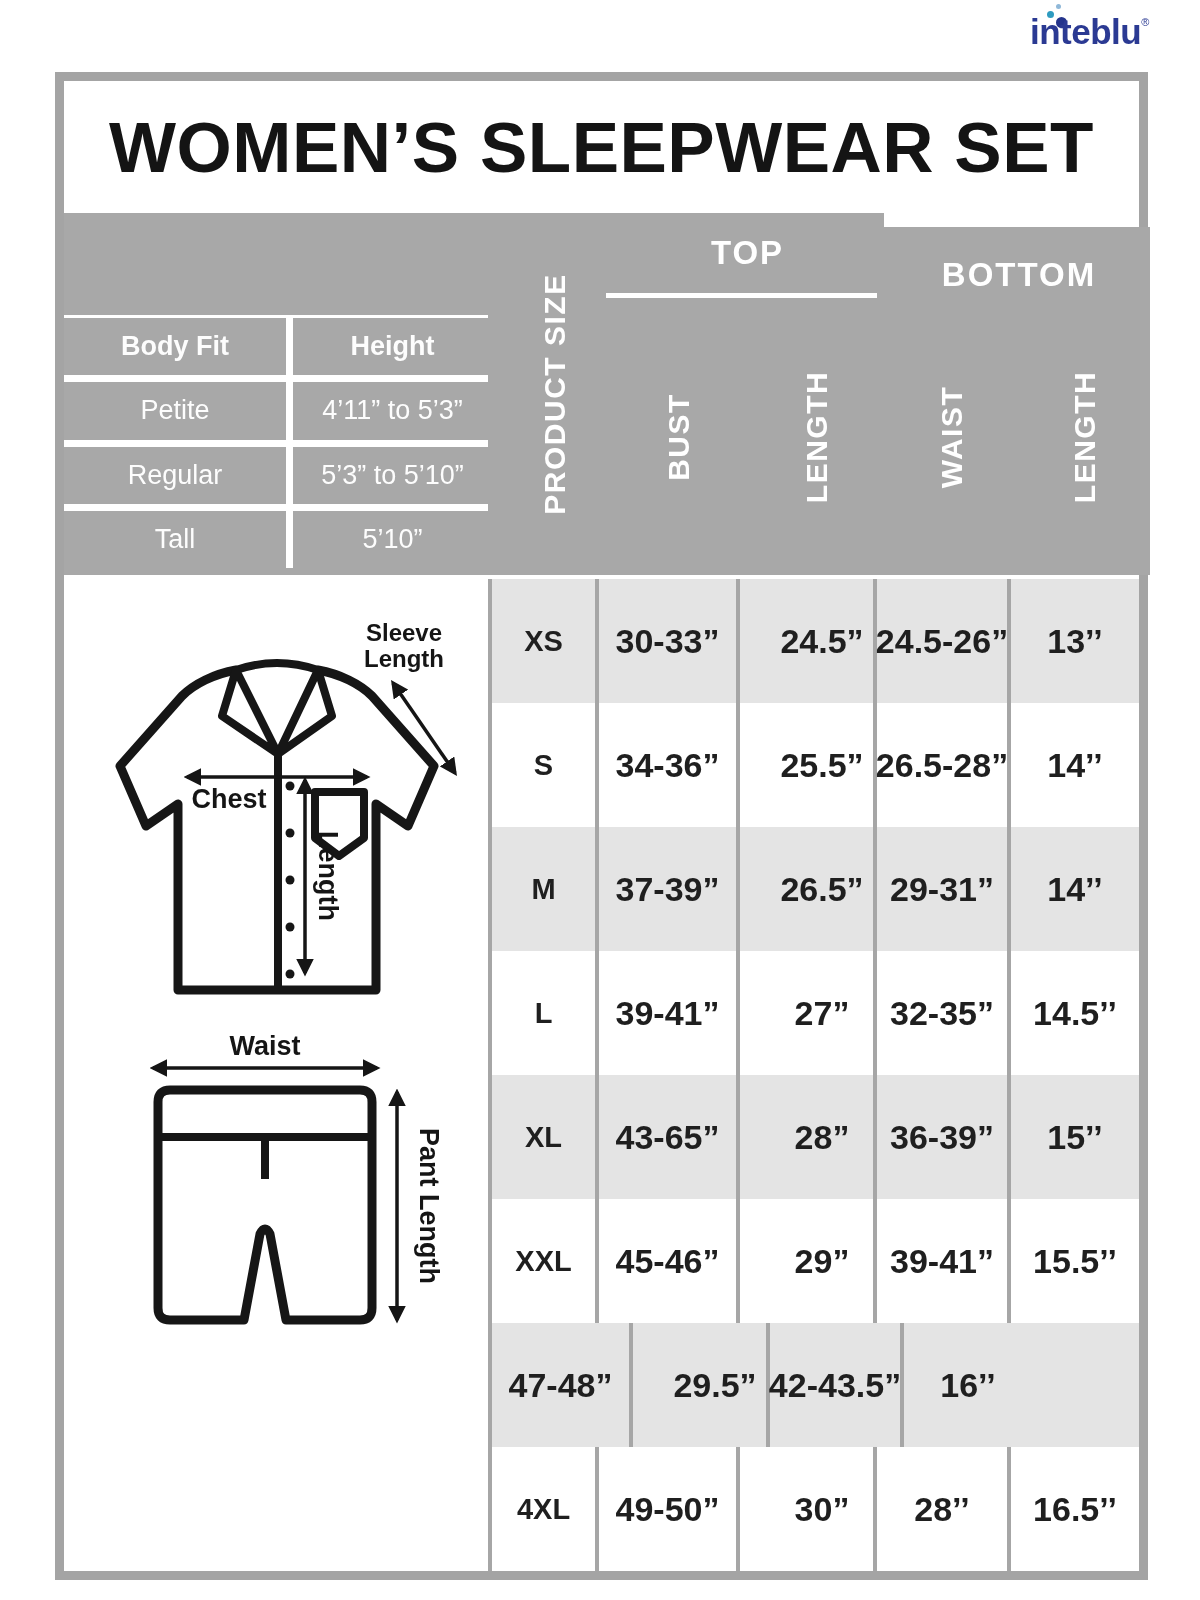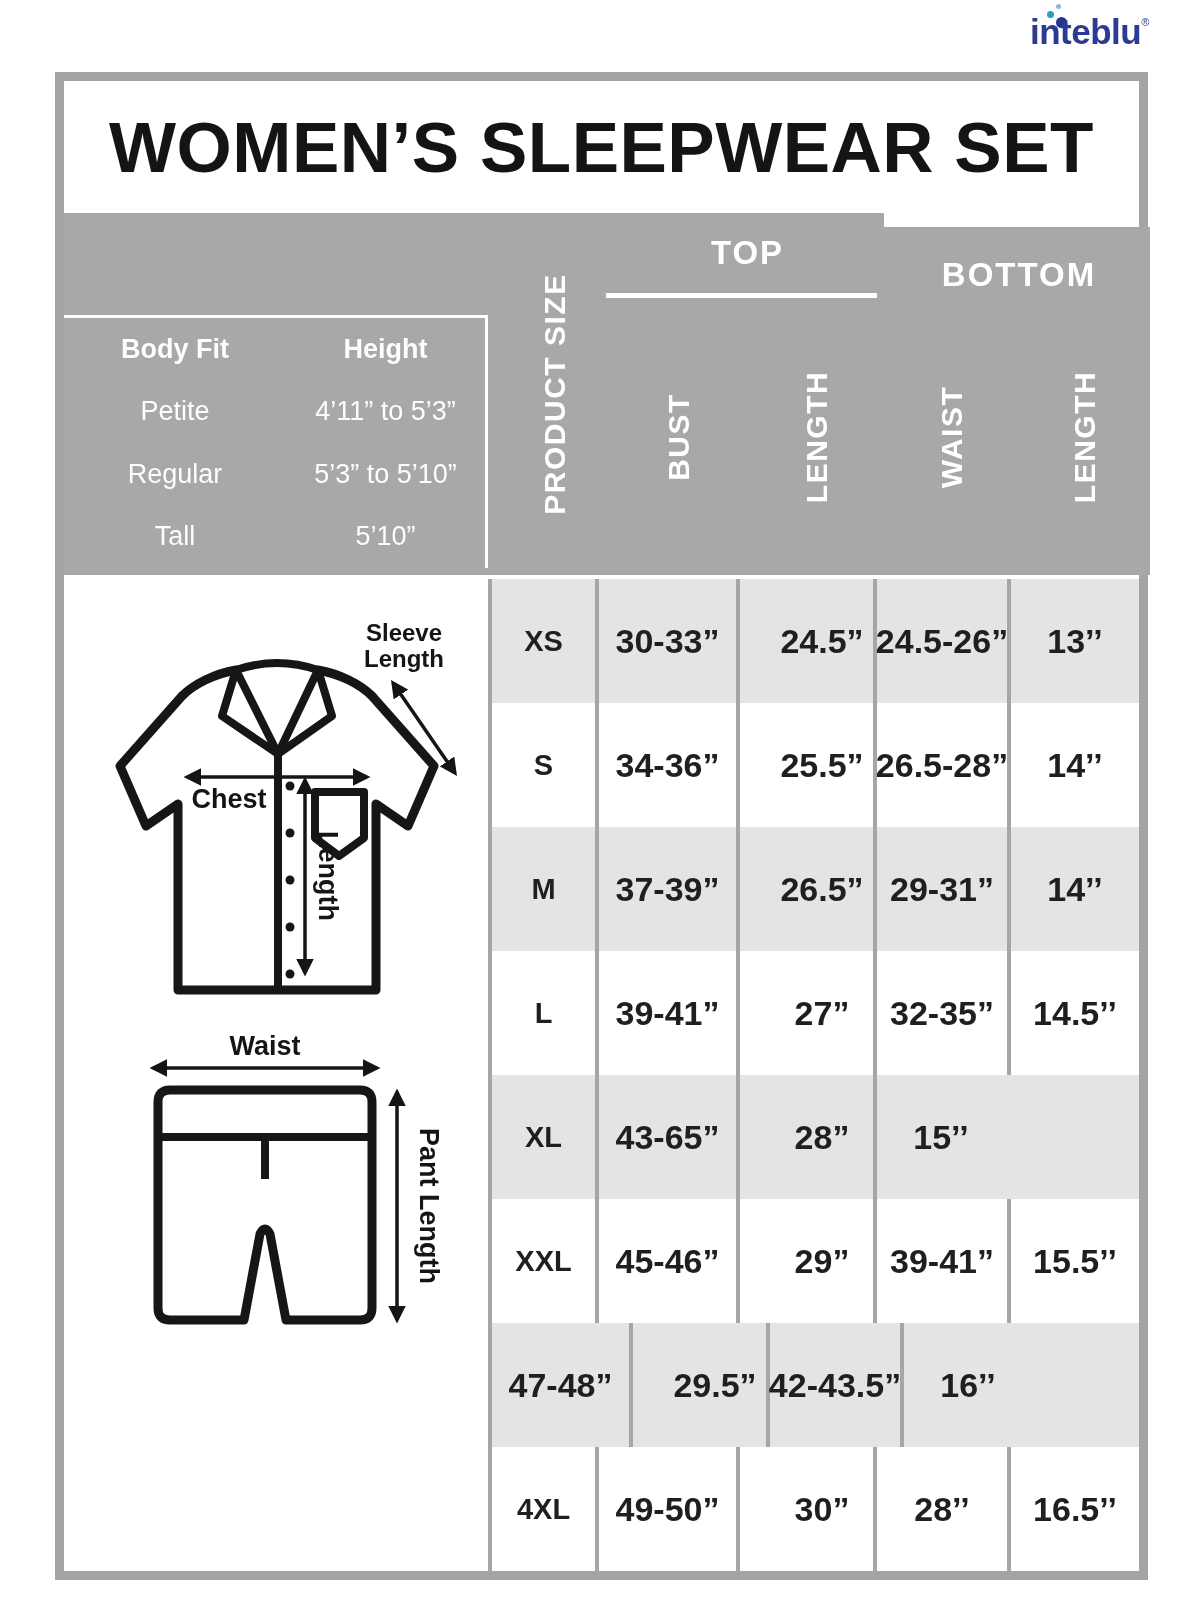--- a/index.html
+++ b/index.html
@@ -42,21 +42,21 @@
   .hdr-top    { left:536px; top:132px; width:273px; height:80px;  font-size:33px; letter-spacing:2px; }
   .hdr-bottom { left:813px; top:132px; width:262px; height:96px;  font-size:33px; letter-spacing:2px;margin-top:14px; }
   .hdr-bust   { left:536px; top:217px; width:136px; height:277px; font-size:30px; }
   .hdr-tlen   { left:676px; top:217px; width:133px; height:277px; font-size:30px; }
   .hdr-waist  { left:813px; top:217px; width:129px; height:277px; font-size:30px; }
   .hdr-blen   { left:946px; top:217px; width:129px; height:277px; font-size:30px; }
   
   .bodyfit {
     position:absolute; left:0; top:102px; width:424px; height:250px;
     background:#ffffff; border-top:3px solid #ffffff; box-sizing:content-box;
-    display:grid; grid-template-columns:222px 199px; grid-auto-rows:1fr; gap:0;
+    display:grid; grid-template-columns:222px 199px; grid-auto-rows:1fr; gap:7px;
   }
   .bf-cell {
     background:#a8a8a8; color:#fdfdfd; display:flex; align-items:center; justify-content:center;
     font-size:27px; font-weight:400;
   }
   .bf-head { font-weight:700; }
   
   .rows { position:absolute; left:424px; top:498px; width:651px; height:900px; }
   .trow { position:absolute; left:0; width:651px; height:124px; display:flex; background:#ffffff; }
   .trow.alt { background:#e4e4e4; }
@@ -151,20 +151,21 @@
       <div class="cell c1">L</div>
       <div class="cell c2">39-41”</div>
       <div class="cell c3">27”</div>
       <div class="cell c4">32-35”</div>
       <div class="cell c5">14.5’’</div>
     </div>
     <div class="trow alt" style="top:496px">
       <div class="cell c1">XL</div>
       <div class="cell c2">43-65”</div>
       <div class="cell c3">28”</div>
+      <div class="cell c4">36-39”</div>
       <div class="cell c5">15’’</div>
     </div>
     <div class="trow" style="top:620px">
       <div class="cell c1">XXL</div>
       <div class="cell c2">45-46”</div>
       <div class="cell c3">29”</div>
       <div class="cell c4">39-41”</div>
       <div class="cell c5">15.5’’</div>
     </div>
     <div class="trow alt" style="top:744px">

